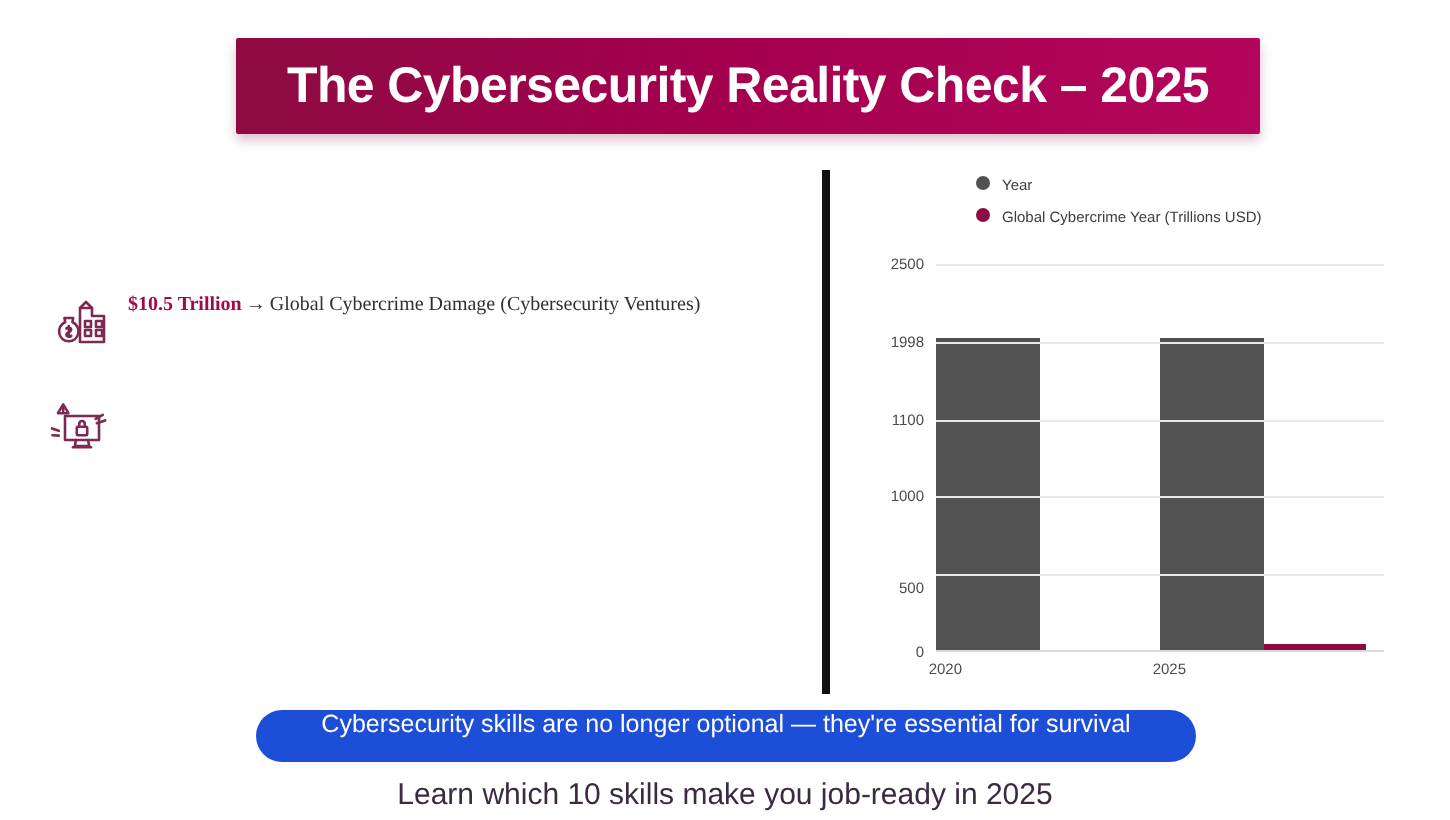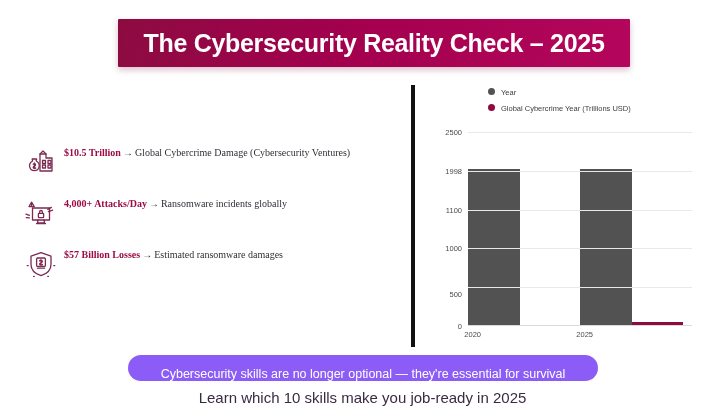--- a/index.html
+++ b/index.html
@@ -195,23 +195,23 @@
   .x-label span { display: inline-block; transform: translateX(-22%); }
 
   
   .cta-pill {
     position: absolute;
     left: 128px;
     top: 355px;
     width: 470px;
     height: 26px;
     border-radius: 13px;
-    background: #8b5cf6;
-    display: flex;
-    align-items: flex-end;
+    background: #1d4ed8;
+    display: flex;
+    align-items: flex-start;
     justify-content: center;
   }
   .cta-pill .cta-text {
     color: #ffffff;
     font-size: 12.5px;
     white-space: nowrap;
   }
   .tagline {
     position: absolute;
     left: 0;
@@ -263,41 +263,22 @@
           <path d="M12.5 27.6 L21.5 27.6"></path>
           <rect x="14.4" y="17.4" width="5.2" height="4.2" rx="0.6"></rect>
           <path d="M15.6 17.4 L15.6 16.1 C15.6 15.1 16.3 14.5 17 14.5 C17.7 14.5 18.4 15.1 18.4 16.1 L18.4 17.4"></path>
           <path d="M7.6 6.2 L10.2 10.6 L5 10.6 Z"></path>
           <path d="M7.6 8 L7.6 9.2 M7.6 9.9 L7.6 10"></path>
           <path d="M23.8 13.4 L27.4 11.4 M24.4 15.6 L28.6 14.2"></path>
           <path d="M5.4 19.4 L2 18.2 M5.4 21.8 L2.2 21.6"></path>
         </g>
       </svg>
     </span>
-    <span class="fact-text">
-      <span class="fact-lead">4,000+ Attacks/Day</span><span class="fact-arrow">→</span><span>Ransomware incidents globally</span>
-    </span>
   </div>
 
-  <div class="fact-row">
-    <span class="fact-icon">
-      <svg width="34" height="34" viewBox="0 0 34 34">
-        <g fill="none" stroke="#7c2a52" stroke-width="1.3" stroke-linejoin="round" stroke-linecap="round">
-          <path d="M17 5.6 L27 9.2 L27 17.4 C27 23 22.6 26.8 17 28.6 C11.4 26.8 7 23 7 17.4 L7 9.2 Z"></path>
-          <rect x="12.6" y="11" width="8.8" height="8.4" rx="1"></rect>
-          <path d="M17 12.6 L17 17.8 M15.6 13.9 C15.6 13.1 18.4 13.1 18.4 14.5 C18.4 15.8 15.6 15.7 15.6 17 C15.6 18.3 18.4 18.3 18.4 17.5"></path>
-          <path d="M13.4 21.2 L20.6 21.2"></path>
-          <path d="M29.8 18.6 L30.8 18.6 M3.2 18.6 L4.2 18.6 M9.6 29.4 L10.2 29.4 M23.8 29.4 L24.4 29.4"></path>
-        </g>
-      </svg>
-    </span>
-    <span class="fact-text">
-      <span class="fact-lead">$57 Billion Losses</span><span class="fact-arrow">→</span><span>Estimated ransomware damages</span>
-    </span>
-  </div>
 
 </div>
 
 <div class="chart-panel">
 
   <div class="legend">
     <div class="legend-row">
       <span class="legend-dot" style="background: rgb(82, 82, 82);"></span>
       <span class="legend-label">Year</span>
     </div>

